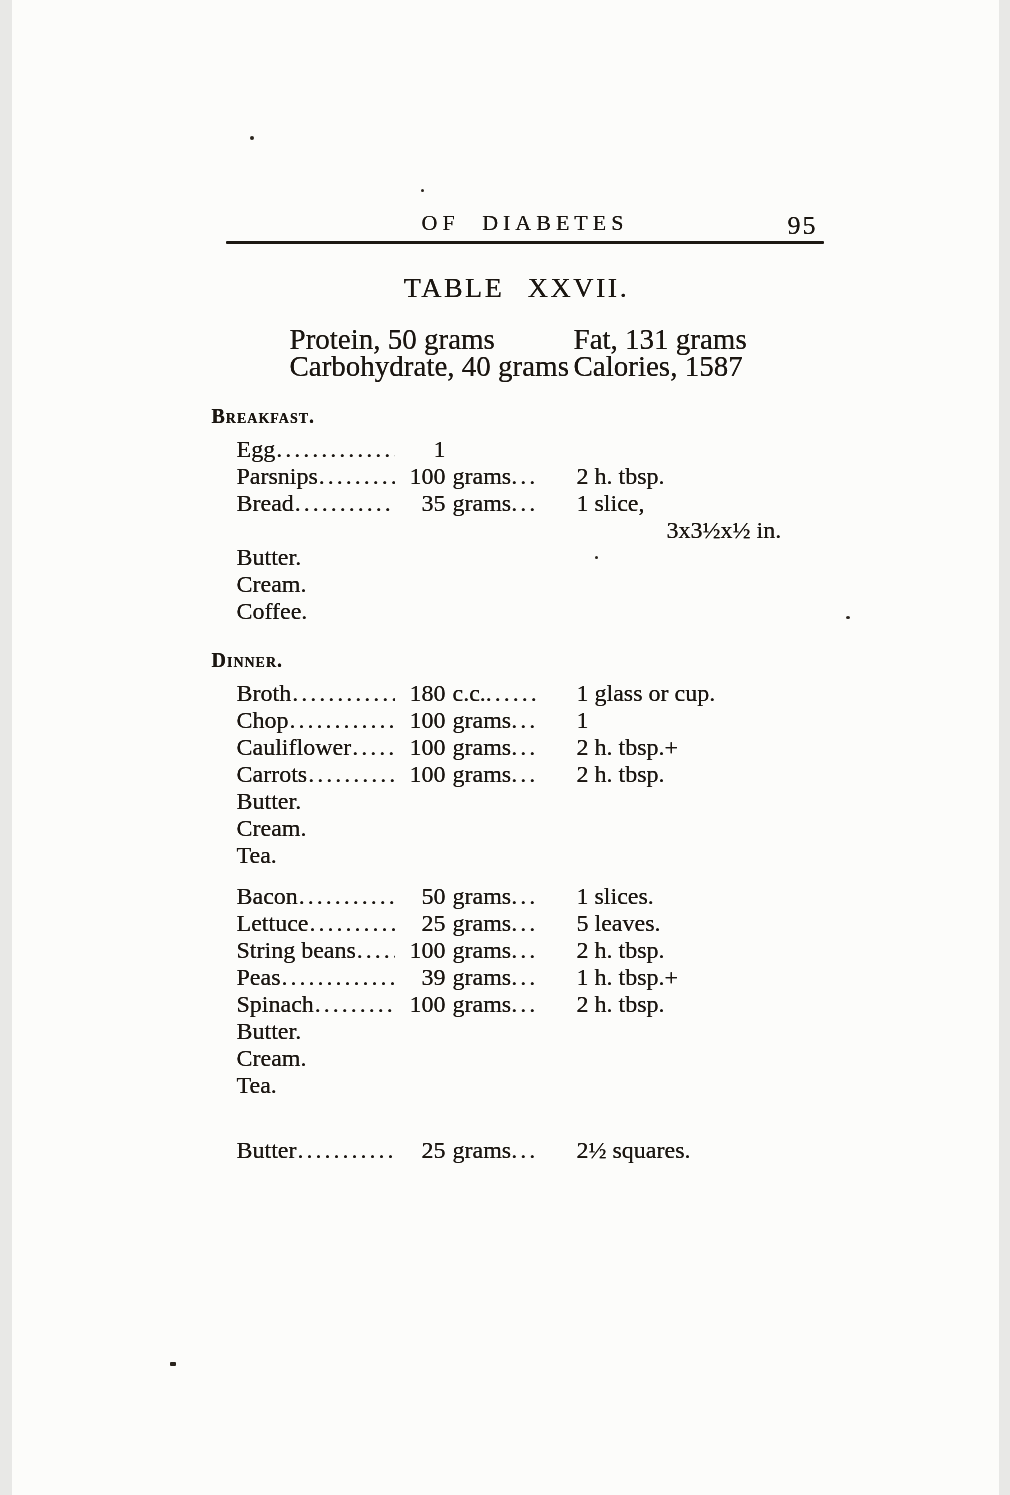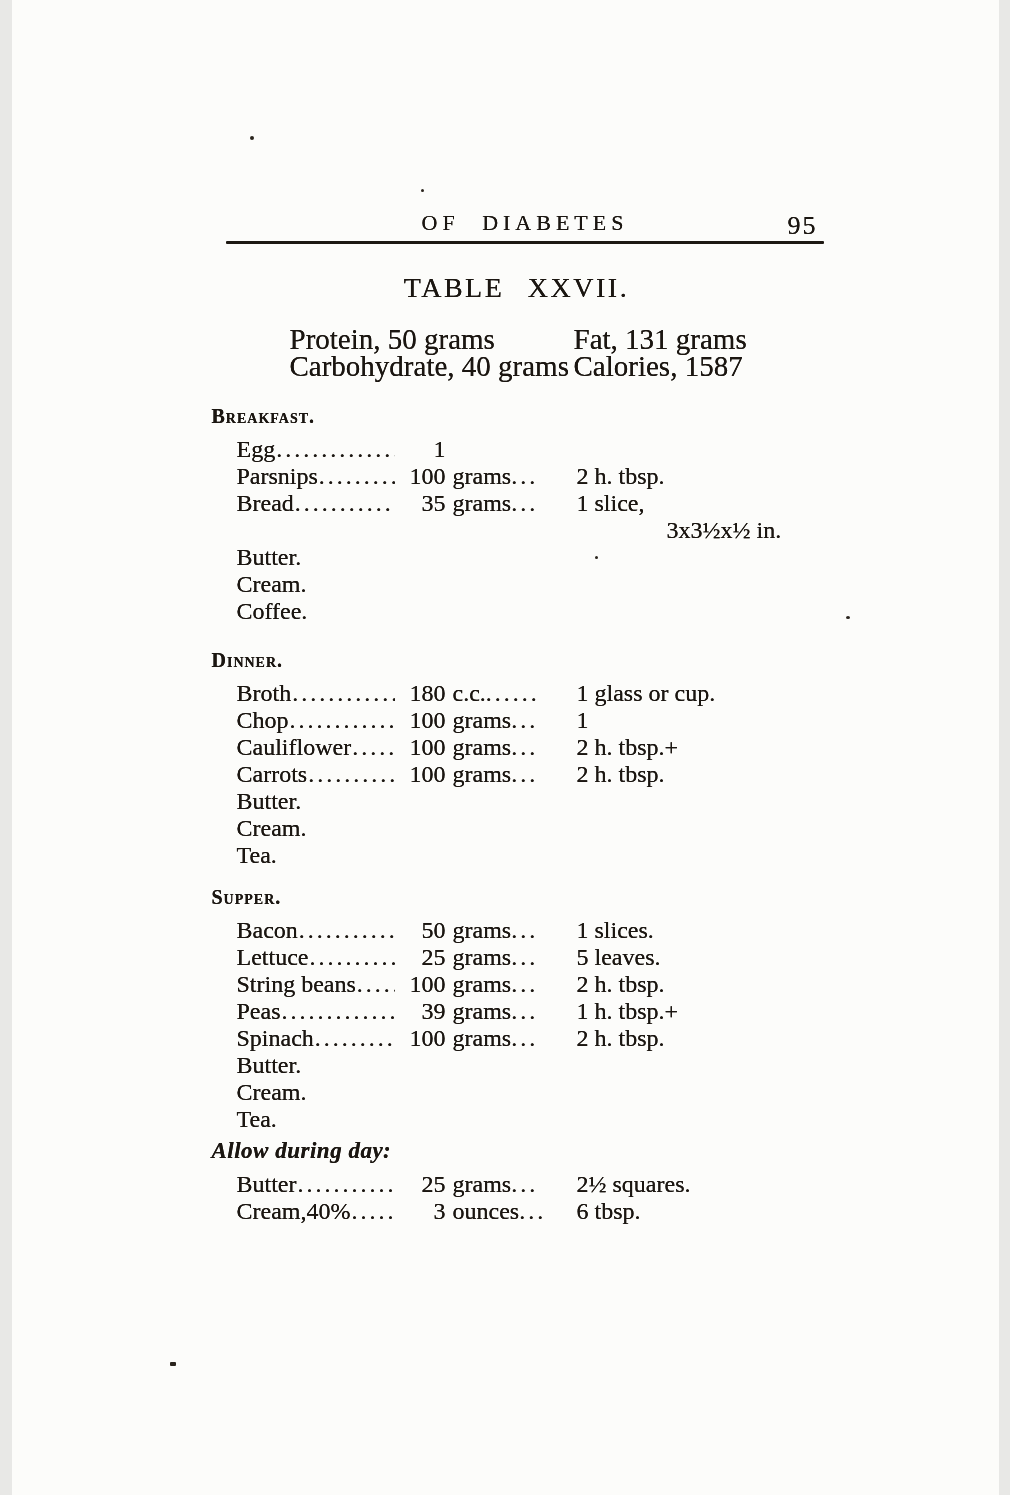--- a/index.html
+++ b/index.html
@@ -197,21 +197,20 @@
         <span class="unitsep"><span>grams</span><span class="sep">...</span></span>
         <span class="amt">2 h. tbsp.</span>
       </div>
       <div class="row plain">Butter.</div>
       <div class="row plain">Cream.</div>
       <div class="row plain">Tea.</div>
     </div>
   </section>
 
   <section class="meal" style="top:883px">
-    <h2>Supper.</h2>
     <div class="rows">
       <div class="row">
         <span class="nm">Bacon</span>
         <span class="leader"></span>
         <span class="qty">50</span>
         <span class="unitsep"><span>grams</span><span class="sep">...</span></span>
         <span class="amt">1 slices.</span>
       </div>
       <div class="row">
         <span class="nm">Lettuce</span>
@@ -241,35 +240,27 @@
         <span class="unitsep"><span>grams</span><span class="sep">...</span></span>
         <span class="amt">2 h. tbsp.</span>
       </div>
       <div class="row plain">Butter.</div>
       <div class="row plain">Cream.</div>
       <div class="row plain">Tea.</div>
     </div>
   </section>
 
   <section class="meal allow" style="top:1137px">
-    <h2>Allow during day:</h2>
     <div class="rows">
       <div class="row">
         <span class="nm">Butter</span>
         <span class="leader"></span>
         <span class="qty">25</span>
         <span class="unitsep"><span>grams</span><span class="sep">...</span></span>
         <span class="amt">2½ squares.</span>
-      </div>
-      <div class="row">
-        <span class="nm">Cream,40%</span>
-        <span class="leader"></span>
-        <span class="qty">3</span>
-        <span class="unitsep"><span>ounces</span><span class="sep">...</span></span>
-        <span class="amt">6 tbsp.</span>
       </div>
     </div>
   </section>
 
   <i class="speck" style="left:238px;top:136px;width:4px;height:4px"></i>
   <i class="speck" style="left:409px;top:189px;width:3px;height:3px"></i>
   <i class="speck" style="left:583px;top:556px;width:3px;height:3px"></i>
   <i class="speck" style="left:834px;top:616px;width:4px;height:3px"></i>
   <i class="speck" style="left:158px;top:1362px;width:6px;height:4px;border-radius:1px"></i>
 

